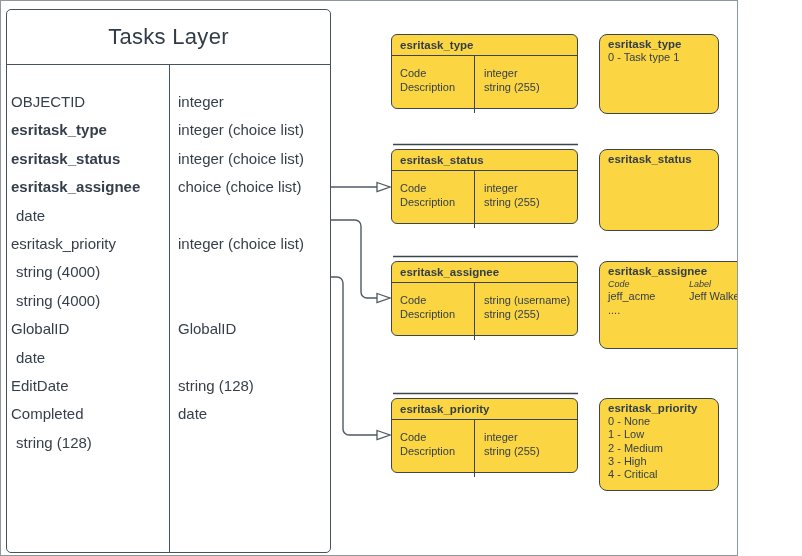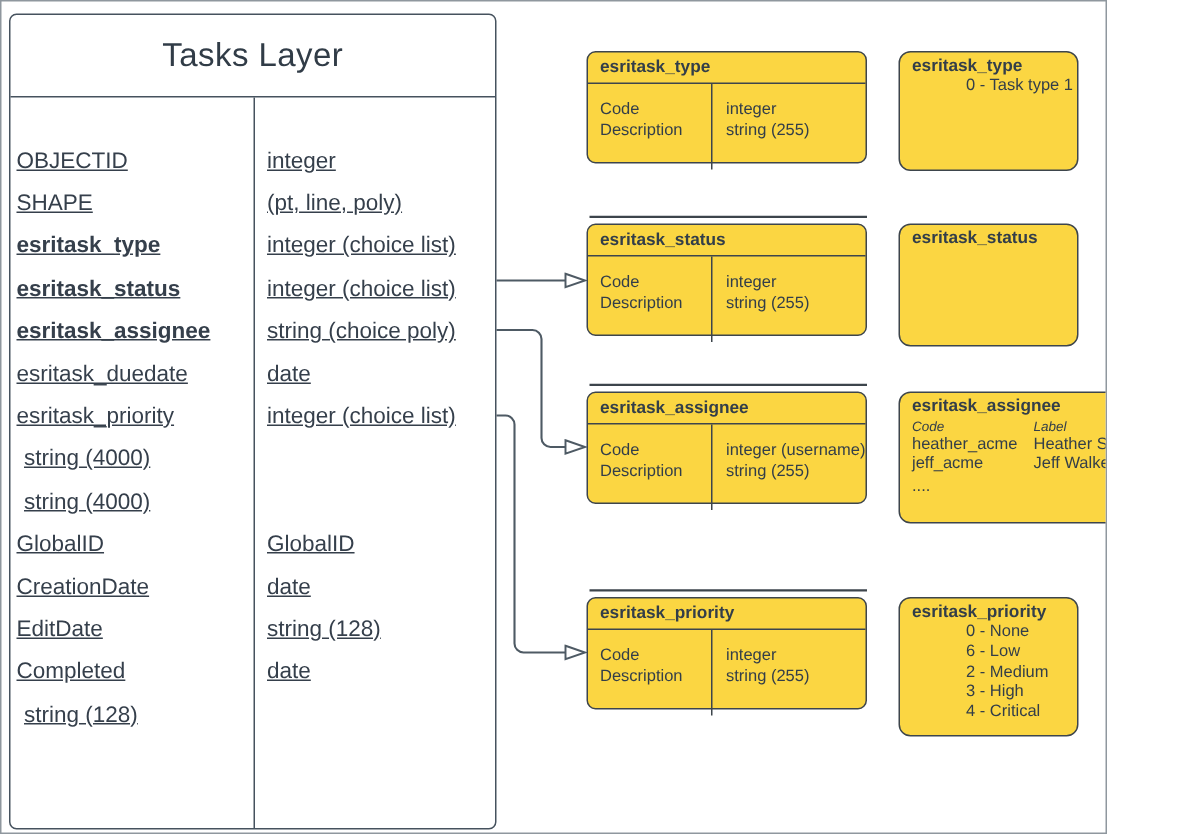--- a/index.html
+++ b/index.html
@@ -21,21 +21,21 @@
     position:absolute;left:5px;top:8px;width:325px;height:544px;box-sizing:border-box;
     border:1.6px solid var(--table-stroke);border-radius:5px;background:#fff;
   }
   .mt-title{
     height:55px;display:flex;align-items:center;justify-content:center;
     font-size:22px;letter-spacing:.3px;border-bottom:1.4px solid var(--table-stroke);
     box-sizing:border-box;color:#313C47;
   }
   .mt-coldiv{position:absolute;left:162px;top:55px;bottom:0;width:1.3px;background:var(--table-stroke);}
   .mt-fields{position:absolute;top:55px;left:0;right:0;padding-top:28px;}
-  .mt-row{height:28.4px;display:flex;align-items:center;font-size:15px;text-decoration:underline;}
+  .mt-row{height:28.4px;display:flex;align-items:flex-start;font-size:15px;}
   .mt-row[data-em="true"] .mt-name{font-weight:bold;}
   .mt-name{width:162px;padding-left:4px;box-sizing:border-box;white-space:nowrap;}
   .mt-type{padding-left:9px;white-space:nowrap;}
   
   .dbox{
     position:absolute;left:390px;width:187px;height:75px;box-sizing:border-box;
     background:var(--shape-fill);border:1.6px solid var(--shape-stroke);border-radius:6px;
     overflow:visible;color:#333E49;
   }
   .dbox-header{
@@ -46,21 +46,21 @@
   .dbox-fields{width:83px;padding-left:8px;box-sizing:border-box;}
   .dbox-types{padding-left:9px;white-space:nowrap;}
   .dbox-coldiv{position:absolute;left:82px;top:21px;width:1.3px;height:57px;background:var(--shape-stroke);}
   
   .vbox{
     position:absolute;left:598px;box-sizing:border-box;padding:3px 8px;
     background:var(--shape-fill);border:1.6px solid var(--shape-stroke);border-radius:8px;
     font-size:11px;line-height:13.2px;color:#333E49;
   }
   .vbox-title{font-weight:bold;font-size:11.5px;white-space:nowrap;}
-  .vitem{white-space:nowrap;margin-left:36px;}
+  .vitem{white-space:nowrap;}
   .vhead{display:flex;font-style:italic;font-size:9px;line-height:12px;}
   .vrow{display:flex;white-space:nowrap;}
   .vc{width:81px;flex:none;}
   .vmore{margin-top:1px;}
   
   .connectors{position:absolute;left:0;top:0;pointer-events:none;}
 </style>
 </head>
 <body>
 
@@ -92,42 +92,37 @@
   <div class="main-table">
     <div class="mt-title">Tasks Layer</div>
     <div class="mt-coldiv"></div>
     <div class="mt-fields">
 
         <div class="mt-row" data-em="false">
           <div class="mt-name">OBJECTID</div>
           <div class="mt-type">integer</div>
         </div>
 
-        <div class="mt-row" data-em="false">
-          <div class="mt-name">SHAPE</div>
-          <div class="mt-type">(pt, line, poly)</div>
-        </div>
 
         <div class="mt-row" data-em="true">
           <div class="mt-name">esritask_type</div>
           <div class="mt-type">integer (choice list)</div>
         </div>
 
         <div class="mt-row" data-em="true">
           <div class="mt-name">esritask_status</div>
           <div class="mt-type">integer (choice list)</div>
         </div>
 
         <div class="mt-row" data-em="true">
           <div class="mt-name">esritask_assignee</div>
-          <div class="mt-type">string (choice poly)</div>
-        </div>
-
-        <div class="mt-row" data-em="false">
-          <div class="mt-name">esritask_duedate</div>
+          <div class="mt-type">choice (choice list)</div>
+        </div>
+
+        <div class="mt-row" data-em="false">
           <div class="mt-type">date</div>
         </div>
 
         <div class="mt-row" data-em="false">
           <div class="mt-name">esritask_priority</div>
           <div class="mt-type">integer (choice list)</div>
         </div>
 
         <div class="mt-row" data-em="false">
           <div class="mt-type">string (4000)</div>
@@ -136,21 +131,20 @@
         <div class="mt-row" data-em="false">
           <div class="mt-type">string (4000)</div>
         </div>
 
         <div class="mt-row" data-em="false">
           <div class="mt-name">GlobalID</div>
           <div class="mt-type">GlobalID</div>
         </div>
 
         <div class="mt-row" data-em="false">
-          <div class="mt-name">CreationDate</div>
           <div class="mt-type">date</div>
         </div>
 
         <div class="mt-row" data-em="false">
           <div class="mt-name">EditDate</div>
           <div class="mt-type">string (128)</div>
         </div>
 
         <div class="mt-row" data-em="false">
           <div class="mt-name">Completed</div>
@@ -194,21 +188,21 @@
   </div>
 
   <div class="dbox" style="top:260px">
     <div class="dbox-header">esritask_assignee</div>
     <div class="dbox-body">
       <div class="dbox-fields">
         <div>Code</div>
         <div>Description</div>
       </div>
       <div class="dbox-types">
-        <div>integer (username)</div>
+        <div>string (username)</div>
         <div>string (255)</div>
       </div>
     </div>
     <div class="dbox-coldiv"></div>
   </div>
 
   <div class="dbox" style="top:397px">
     <div class="dbox-header">esritask_priority</div>
     <div class="dbox-body">
       <div class="dbox-fields">
@@ -236,38 +230,34 @@
   </div>
 
   <div class="vbox" style="top:260px;width:199px;height:88px">
     <div class="vbox-title">esritask_assignee</div>
     <div class="vhead">
       <div class="vc">Code</div>
       <div>Label</div>
     </div>
     <div>
 
-        <div class="vrow">
-          <div class="vc">heather_acme</div>
-          <div>Heather Smith</div>
-        </div>
 
         <div class="vrow">
           <div class="vc">jeff_acme</div>
           <div>Jeff Walker</div>
         </div>
       </div>
     <div class="vmore">....</div>
   </div>
 
   <div class="vbox" style="top:397px;width:120px;height:93px">
     <div class="vbox-title">esritask_priority</div>
     <div>
 
     <div class="vitem">0 - None</div>
-        <div class="vitem">6 - Low</div>
+        <div class="vitem">1 - Low</div>
         <div class="vitem">2 - Medium</div>
         <div class="vitem">3 - High</div>
         <div class="vitem">4 - Critical</div>
       </div>
   </div>
 
 </div>
 
 </body></html>

